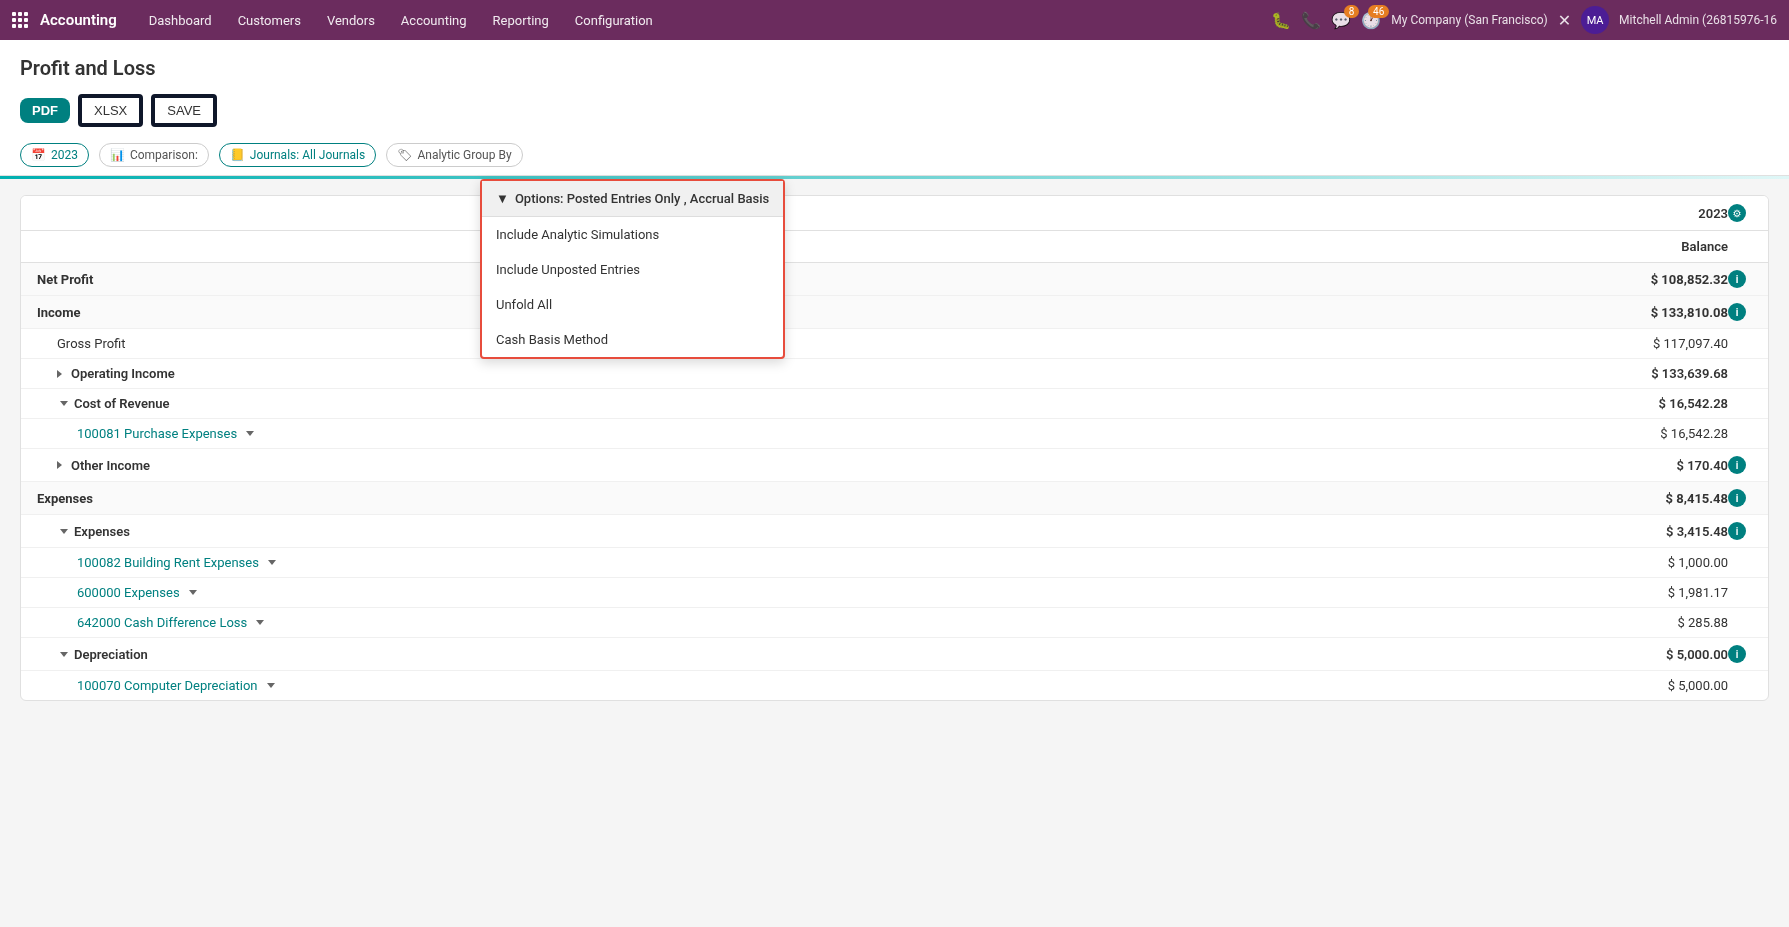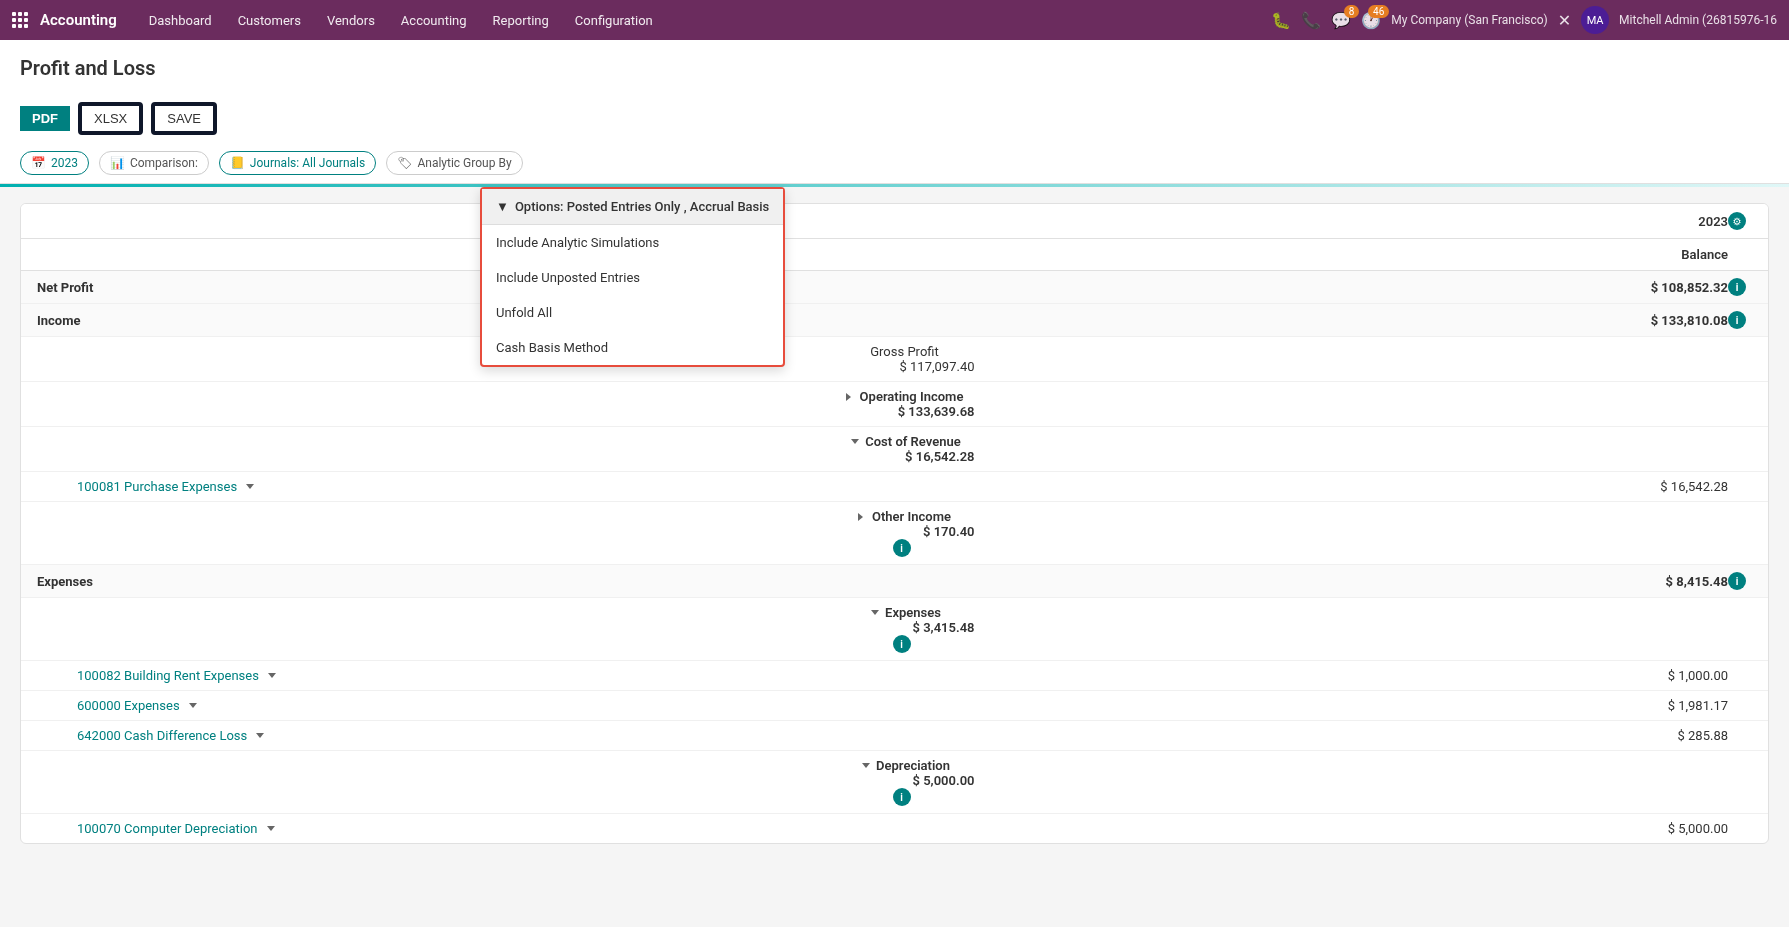--- a/index.html
+++ b/index.html
@@ -21,23 +21,23 @@
     .nav-menu-item { padding: 6px 12px; border-radius: 4px; cursor: pointer; font-size: 13px; color: rgba(255,255,255,0.9); }
     .nav-right { display: flex; align-items: center; gap: 10px; margin-left: auto; }
     .nav-icon-btn { color: rgba(255,255,255,0.85); cursor: pointer; font-size: 16px; position: relative; }
     .nav-badge { background: #e67e22; color: white; border-radius: 10px; padding: 1px 5px; font-size: 10px; position: absolute; top: -6px; right: -8px; }
     .nav-company { font-size: 12px; color: rgba(255,255,255,0.85); }
     .nav-user { font-size: 12px; color: rgba(255,255,255,0.85); }
     .nav-avatar { width: 28px; height: 28px; border-radius: 50%; background: #4c1d95; display: flex; align-items: center; justify-content: center; color: white; font-size: 11px; }
 
     
     .page-header { padding: 16px 20px 8px; background: white; }
-    .page-title { font-size: 20px; font-weight: 600; color: #333; margin-bottom: 22px; }
+    .page-title { font-size: 20px; font-weight: 600; color: #333; margin-bottom: 14px; }
     .toolbar { display: flex; align-items: center; gap: 8px; }
-    .btn-pdf { background: #008080; color: white; border: none; padding: 5px 12px; border-radius: 0; cursor: pointer; font-size: 13px; font-weight: 600; }
+    .btn-pdf { background: #008080; color: white; border: none; padding: 5px 12px; border-radius: 8px; cursor: pointer; font-size: 13px; font-weight: 600; }
     .btn-outline { background: white; color: #333; border: 4px solid #0f172a; padding: 5px 12px; border-radius: 4px; cursor: pointer; font-size: 13px; }
 
     
     .filter-bar {
       display: flex;
       align-items: center;
       gap: 10px;
       padding: 8px 20px;
       background: white;
       border-bottom: 1px solid #e0e0e0;
@@ -108,21 +108,21 @@
 
     .report-row {
       display: flex;
       align-items: center;
       padding: 7px 16px;
       border-bottom: 1px solid #f0f0f0;
     }
     .report-row:last-child { border-bottom: none; }
     .report-row.section-header { font-weight: 700; background: #fafafa; }
     .report-row.sub-section { font-weight: 600; }
-    .report-row.indent-1 { padding-left: 36px; flex-direction: column; }
+    .report-row.indent-1 { padding-left: 36px; }
     .report-row.indent-2 { padding-left: 56px; }
 
     .row-label { flex: 1; display: flex; align-items: center; gap: 6px; }
     .row-value { text-align: right; min-width: 140px; font-size: 13px; }
     .info-icon { width: 18px; height: 18px; border-radius: 50%; background: #008080; color: white; font-size: 10px; display: flex; align-items: center; justify-content: center; cursor: pointer; flex-shrink: 0; }
     .link-text { color: #008080; cursor: pointer; }
     .chevron-down { display: inline-block; width: 0; height: 0; border-left: 4px solid transparent; border-right: 4px solid transparent; border-top: 5px solid #666; margin-left: 3px; vertical-align: middle; cursor: pointer; }
     .chevron-right { display: inline-block; width: 0; height: 0; border-top: 4px solid transparent; border-bottom: 4px solid transparent; border-left: 5px solid #666; margin-right: 3px; vertical-align: middle; cursor: pointer; }
 
     

